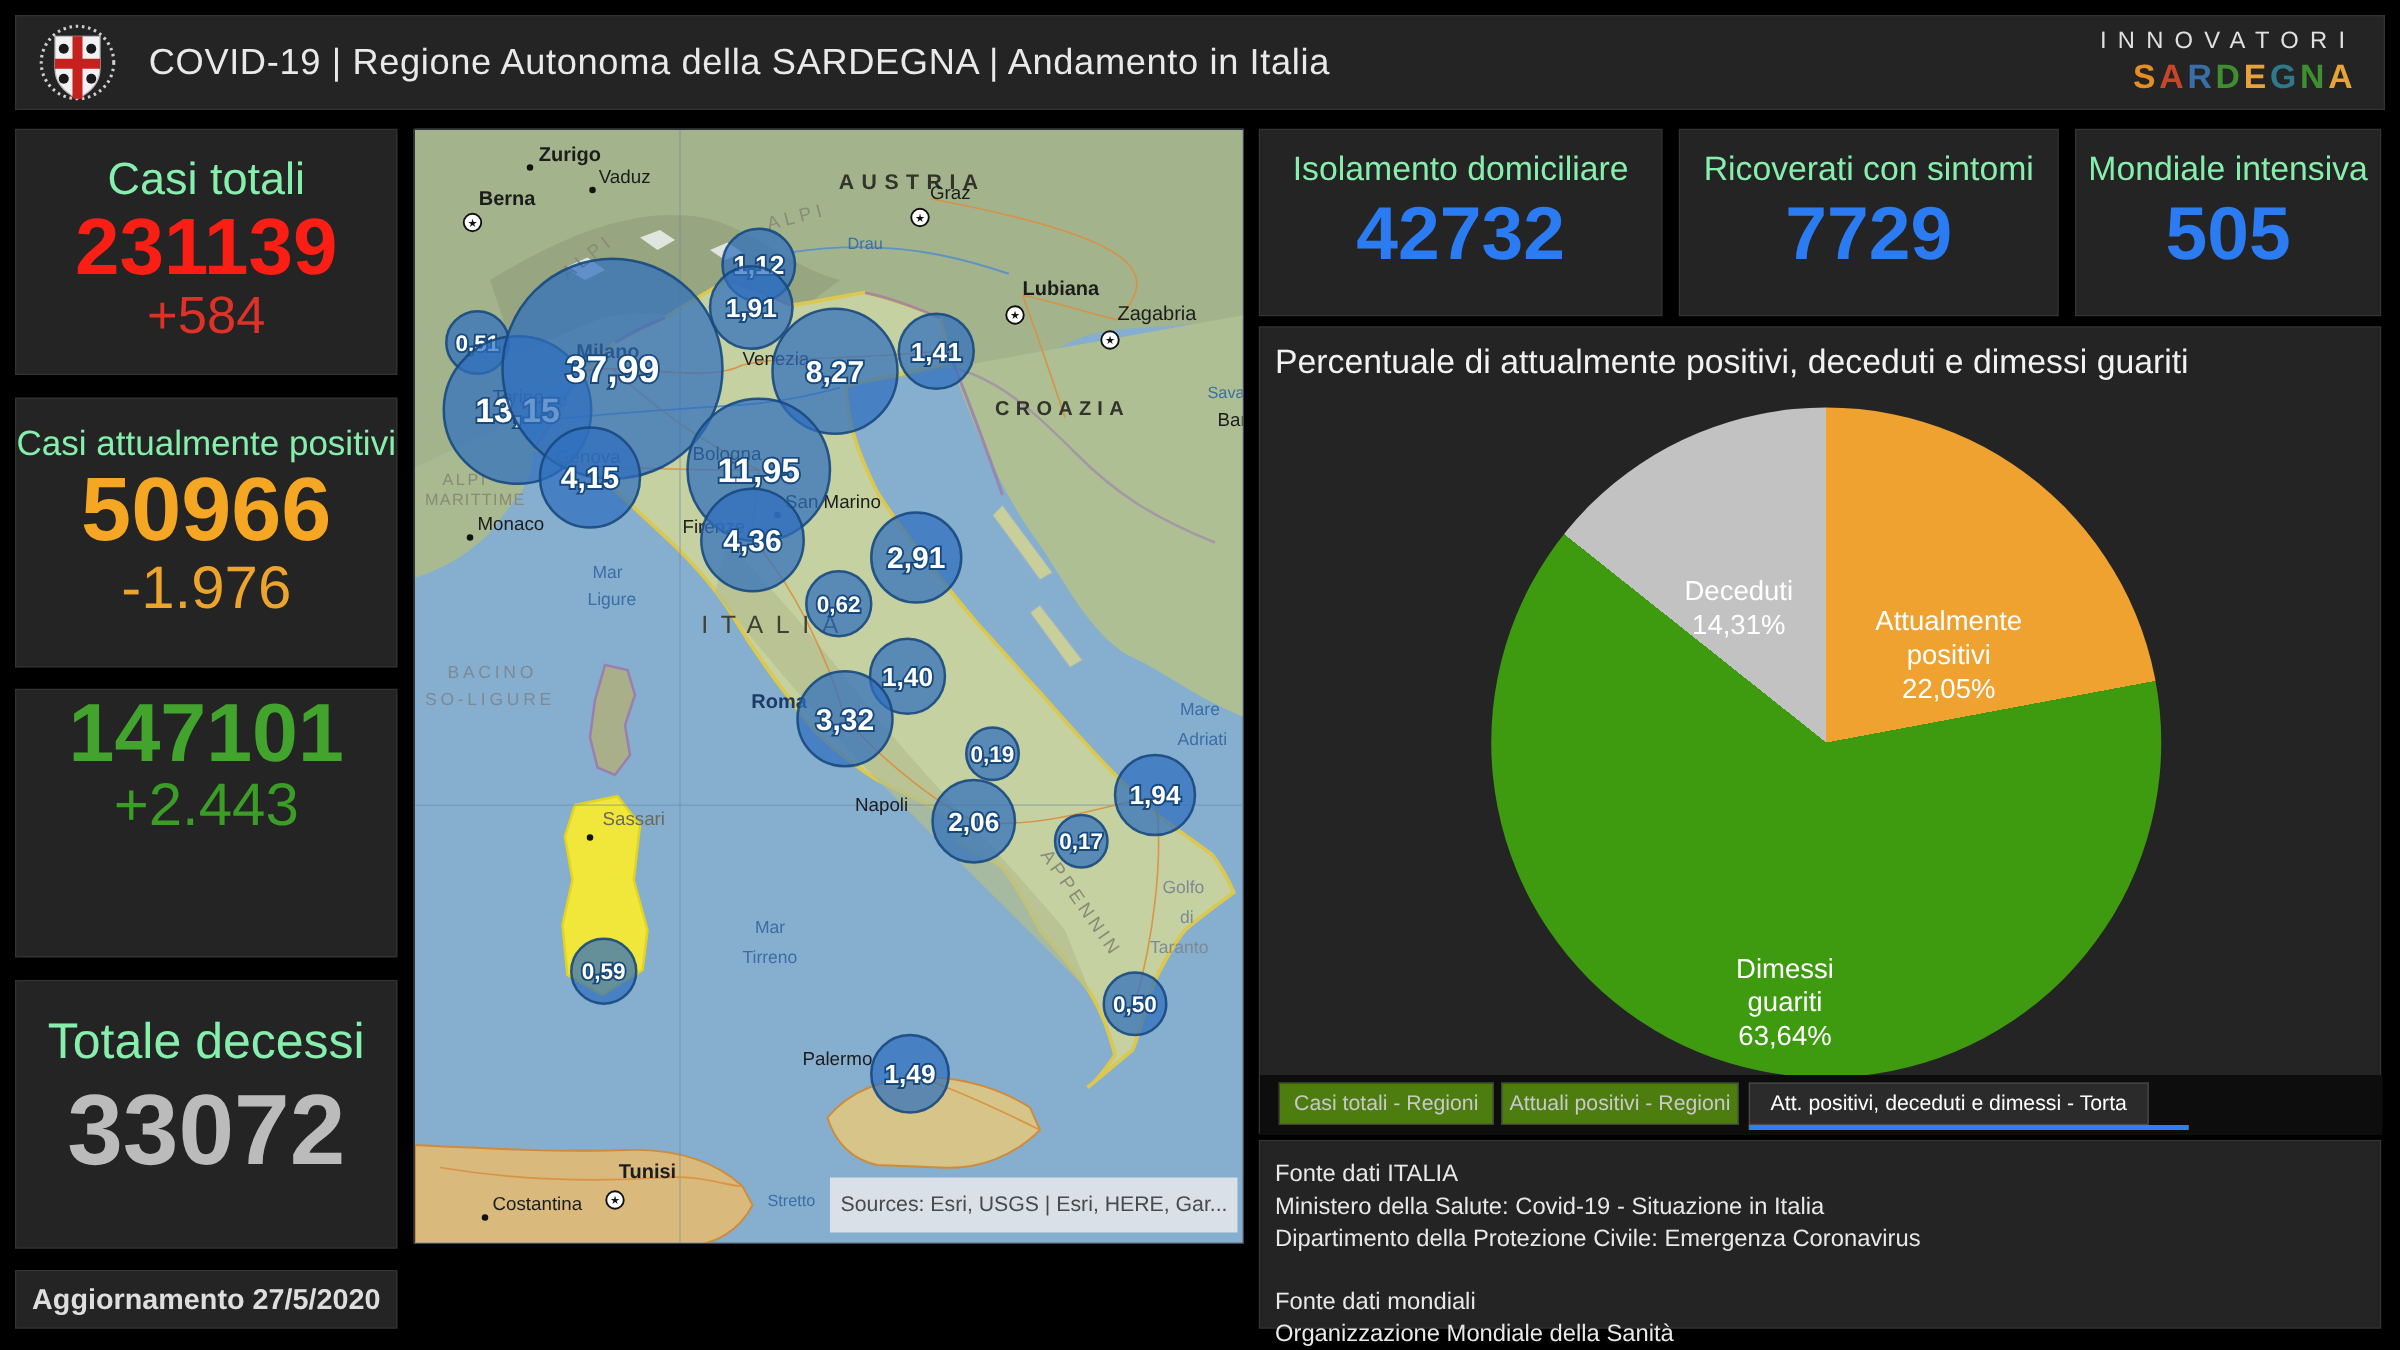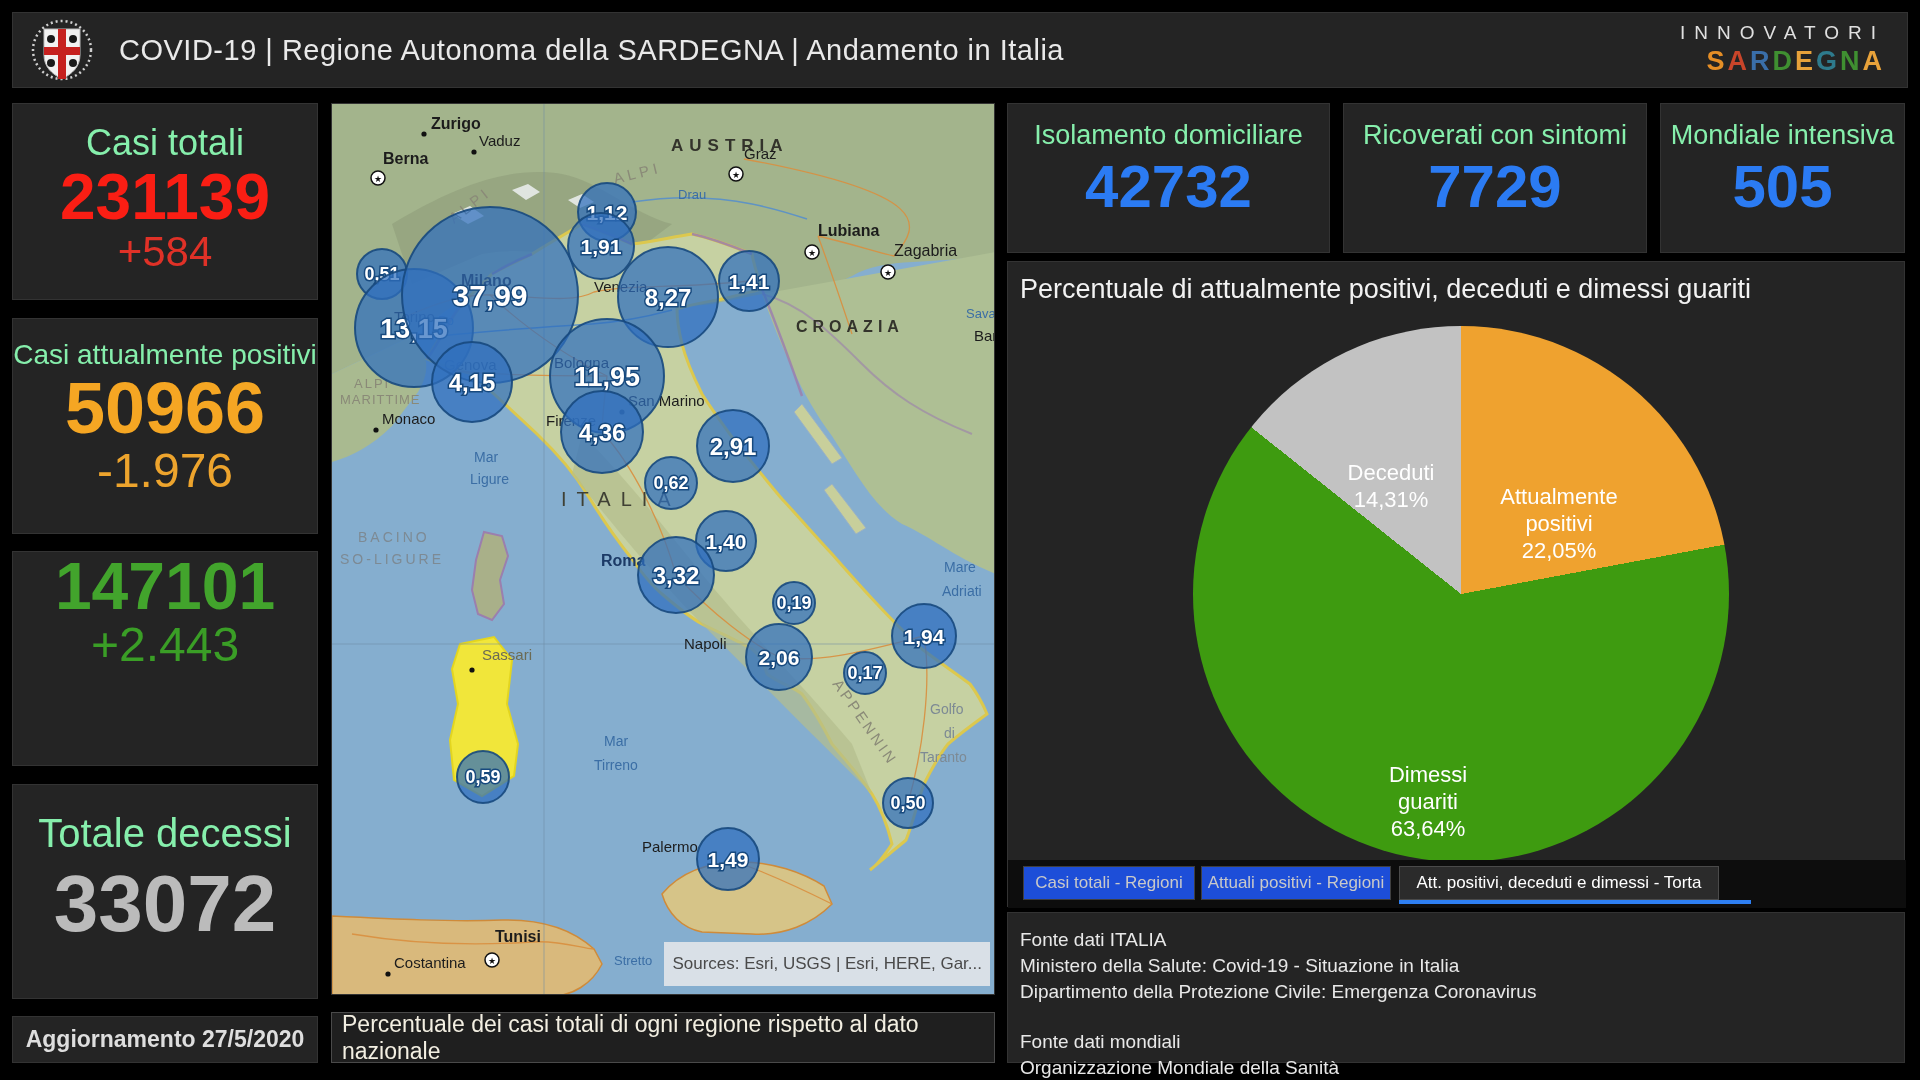--- a/index.html
+++ b/index.html
@@ -24,21 +24,21 @@
     font-size:17px;padding:12px 8px;}
   #map-caption{left:331px;top:1012px;width:664px;height:51px;background:#1f1f1f;border:1px solid #4a4a4a;
     display:flex;align-items:center;}
   #map-caption span{margin-left:10px;font-size:23px;color:#f3efe2;}
   
   #pie-panel{left:1007px;top:261px;width:898px;height:646px;}
   #pie-title{position:absolute;left:12px;top:12px;font-size:27px;color:#f2f2f2;}
   #pie{position:absolute;border-radius:50%;}
   .pie-label{position:absolute;color:#fff;font-size:22px;text-align:center;line-height:1.22;}
   #tab-strip{position:absolute;left:0;top:598px;width:898px;height:48px;background:#0d0d0d;}
-  .tab{position:absolute;top:6px;height:34px;background:#1d4ed8;border:1px solid #3f3f3f;color:#c9c9c9;
+  .tab{position:absolute;top:6px;height:34px;background:#4d7c0f;border:1px solid #3f3f3f;color:#c9c9c9;
     font-size:17px;display:flex;align-items:center;justify-content:center;box-sizing:border-box;cursor:pointer;}
   .tab.active{background:#2b2b2b;color:#fff;border-color:#4a4a4a;}
   #tab-underline{position:absolute;height:4px;background:#2e7ff2;top:40px;}
   
   #sources-panel{left:1007px;top:912px;width:898px;height:151px;color:#e8e8e8;font-size:19px;line-height:26px;}
   #sources-panel .grp{margin:14px 0 0 12px;}
   #sources-panel .grp2{margin-top:24px;}
   .svgtxt{font-family:"Liberation Sans","DejaVu Sans",sans-serif;}
 </style>
 </head>
@@ -278,23 +278,20 @@
             <text x="576" y="705.48" text-anchor="middle" font-size="18" font-weight="bold" fill="#fff" stroke="#17497e" stroke-width="3" paint-order="stroke" class="svgtxt">0,50</text>
           </g>
           <g>
             <circle cx="396" cy="755" r="31" fill="rgba(47,111,190,0.72)" stroke="rgba(23,73,126,0.9)" stroke-width="2"></circle>
             <text x="396" y="762.56" text-anchor="middle" font-size="21" font-weight="bold" fill="#fff" stroke="#17497e" stroke-width="3" paint-order="stroke" class="svgtxt">1,49</text>
           </g>
         </g>
     </svg>
     <div id="map-attrib">Sources: Esri, USGS | Esri, HERE, Gar...</div>
   </div>
-  <div id="map-caption" class="panel">
-    <span>Percentuale dei casi totali di ogni regione rispetto al dato nazionale</span>
-  </div>
 
   <div class="panel statcard" style="left:1007px;top:103px;width:323px;height:150px;">
     <div class="lbl" style="font-size:27px;margin-top:16px;">Isolamento domiciliare</div>
     <div class="num" style="font-size:60px;color:#2b7bf3;margin-top:4px;">42732</div>
   </div>
   <div class="panel statcard" style="left:1343px;top:103px;width:304px;height:150px;">
     <div class="lbl" style="font-size:27px;margin-top:16px;">Ricoverati con sintomi</div>
     <div class="num" style="font-size:60px;color:#2b7bf3;margin-top:4px;">7729</div>
   </div>
   <div class="panel statcard" style="left:1660px;top:103px;width:245px;height:150px;">

